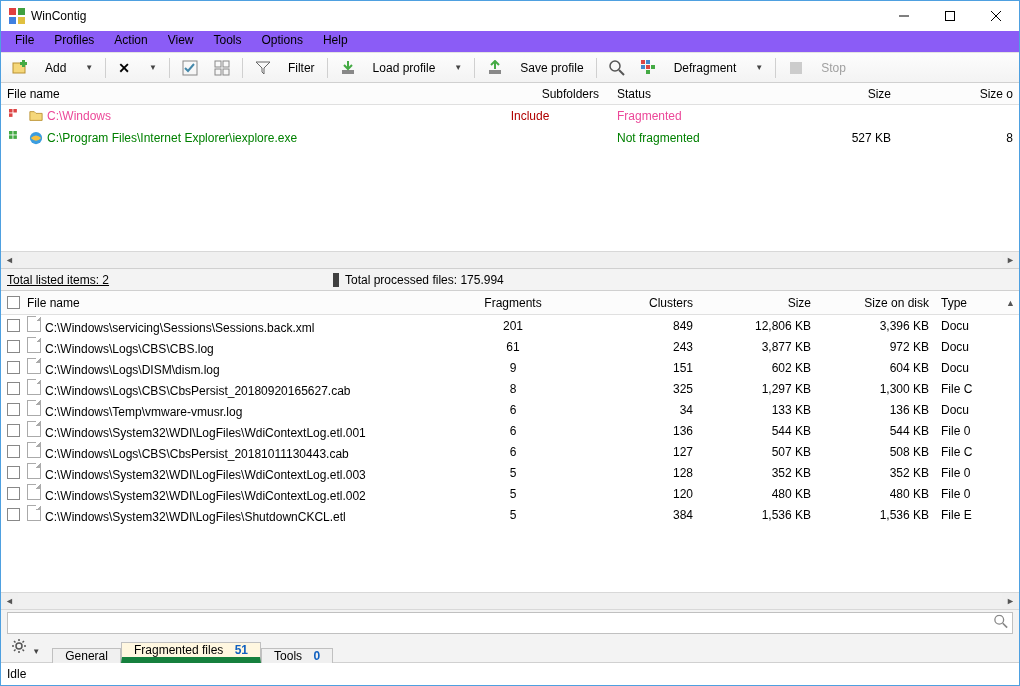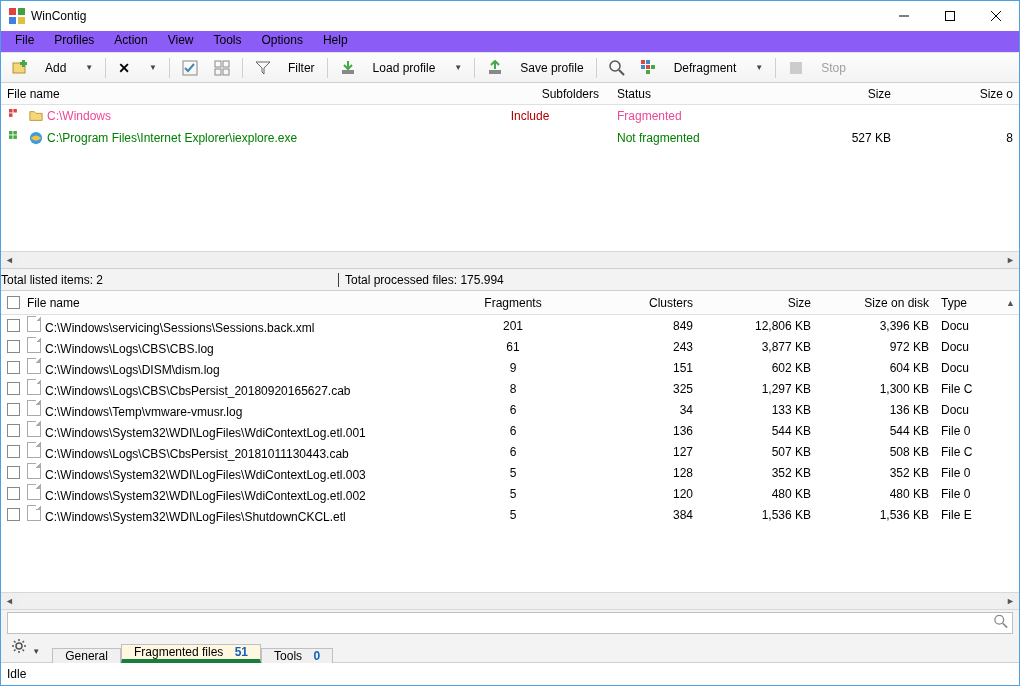--- a/index.html
+++ b/index.html
@@ -38,21 +38,21 @@
 .toprow.red .col-filename a, .toprow.red .col-status { color: #ec4899; }
 .toprow.green .col-filename a, .toprow.green .col-status { color: #008000; }
 .col-filename a { text-decoration: none; }
 .rowicon { width: 14px; height: 14px; margin: 0 4px 0 2px; vertical-align: middle; display: inline-block; }
 .top-scroll { height: 17px; display: flex; background: #f0f0f0; border-top: 1px solid #d8d8d8; }
 .top-scroll .arrow { width: 17px; background: #efefef; display: flex; align-items: center; justify-content: center; font-size: 9px; color: #555; }
 .top-scroll .track { flex: 1; }
 
 
 .statstrip { height: 22px; display: flex; align-items: center; background: #f3f3f3; border-bottom: 1px solid #d0d0d0; font-size: 12px; }
-.statstrip .cell1 { width: 338px; border-right: 1px solid #404040; }
+.statstrip .cell1 { width: 338px; padding-left: 6px; border-right: 6px solid #404040; text-decoration: underline; }
 .statstrip .cell2 { padding-left: 6px; }
 
 
 .botlist { flex: 1; display: flex; flex-direction: column; }
 .bot-header { height: 24px; display: flex; align-items: center; border-bottom: 1px solid #e0e0e0; background: #fcfcfc; font-size: 12px; }
 .bcol-chk { flex: 0 0 24px; display: flex; align-items: center; justify-content: center; }
 .bcol-fn { flex: 0 0 436px; padding-left: 2px; }
 .bcol-frag { flex: 0 0 112px; text-align: center; padding-right: 8px; }
 .bcol-clu { flex: 0 0 128px; text-align: right; padding-right: 8px; }
 .bcol-size { flex: 0 0 118px; text-align: right; padding-right: 8px; }
@@ -70,21 +70,21 @@
 
 
 .searchbar { height: 26px; padding: 2px 6px; background: #f3f3f3; border-top: 1px solid #d8d8d8; display: flex; align-items: center; }
 .searchinput { flex: 1; height: 22px; border: 1px solid #c0c0c0; background: #fff; padding: 0 24px 0 4px; position: relative; }
 .searchinput .mag { position: absolute; right: 4px; top: 50%; transform: translateY(-50%); color: #666; }
 
 
 .tabstrip { height: 28px; display: flex; align-items: flex-end; background: #f3f3f3; padding-left: 4px; gap: 0; border-bottom: 1px solid #d0d0d0; }
 .gearbtn { padding: 3px 6px; margin-right: 6px; margin-bottom: 2px; }
 .tab { padding: 0 12px; border: 1px solid #c0c0c0; border-bottom: none; background: #f0f0f0; font-size: 12px; margin-bottom: -1px; }
-.tab.active { background: #fff7e0; border-bottom: 4px solid #15803d; }
+.tab.active { background: #fff7e0; border-bottom: 6px solid #15803d; }
 .tab .count { color: #1060c0; font-weight: bold; margin-left: 8px; }
 
 
 .footer { height: 22px; background: #fff; padding: 2px 6px; font-size: 12px; display: flex; align-items: center; }
 </style>
 </head>
 <body>
 
 <div class="window">
 

